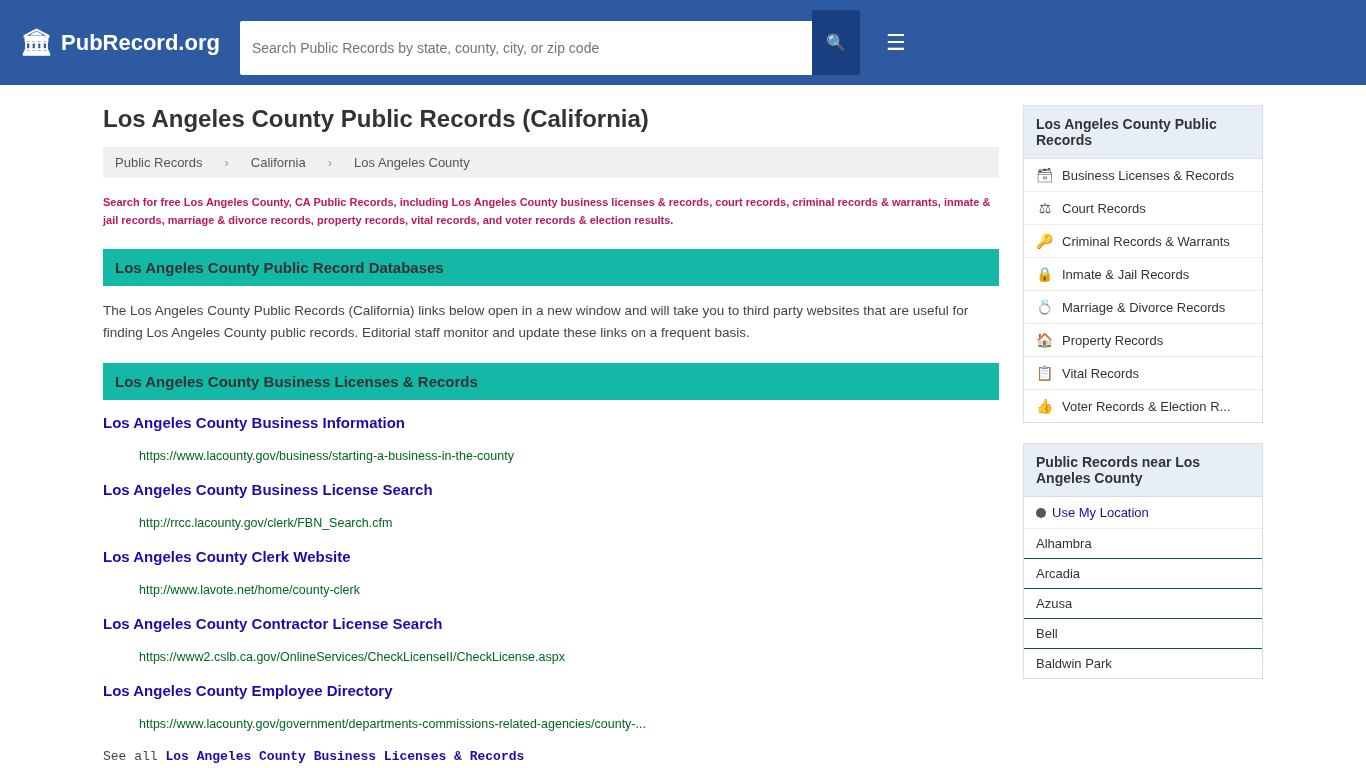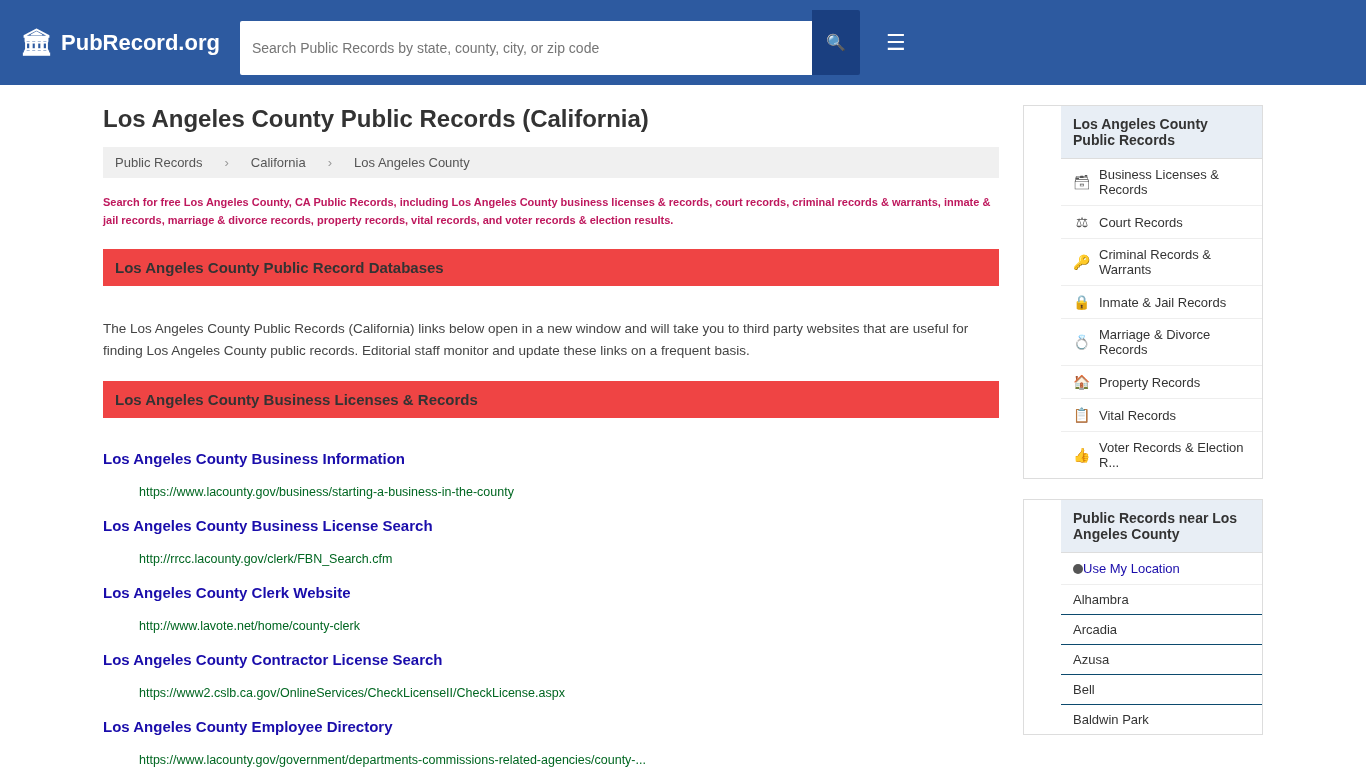--- a/index.html
+++ b/index.html
@@ -95,26 +95,26 @@
 
     .description {
       font-size: 11px;
       line-height: 1.6;
       color: #be185d;
       margin-bottom: 20px;
       font-weight: bold;
     }
 
     .section-header {
-      background: #ef4444;
+      background: #14b8a6;
       padding: 10px 12px;
       font-size: 15px;
       font-weight: bold;
       color: #333;
-      margin-bottom: 32px;
+      margin-bottom: 14px;
     }
 
     .section-body {
       font-size: 13.5px;
       line-height: 1.6;
       color: #444;
       margin-bottom: 20px;
     }
 
     .record-link-block {
@@ -147,21 +147,20 @@
     }
 
     
     .sidebar {
       width: 240px;
       flex-shrink: 0;
     }
     .sidebar-box {
       border: 1px solid #ddd;
       margin-bottom: 20px;
-      padding-left: 37px;
     }
     .sidebar-box-title {
       background: #e8eef5;
       padding: 10px 12px;
       font-size: 14px;
       font-weight: bold;
       color: #333;
       border-bottom: 1px solid #ddd;
     }
     .sidebar-item {
@@ -189,20 +188,21 @@
       padding: 7px 12px;
       font-size: 13px;
       color: #333;
       text-decoration: none;
       border-bottom: 1px solid #0c4a6e;
     }
     .sidebar-nearby-item:last-child { border-bottom: none; }
     .use-location-item {
       display: flex;
       align-items: center;
+      gap: 6px;
       padding: 8px 12px;
       font-size: 13px;
       color: #1a0dab;
       cursor: pointer;
       border-bottom: 1px solid #eee;
     }
     .use-location-item .loc-dot {
       width: 10px;
       height: 10px;
       background: #555;

